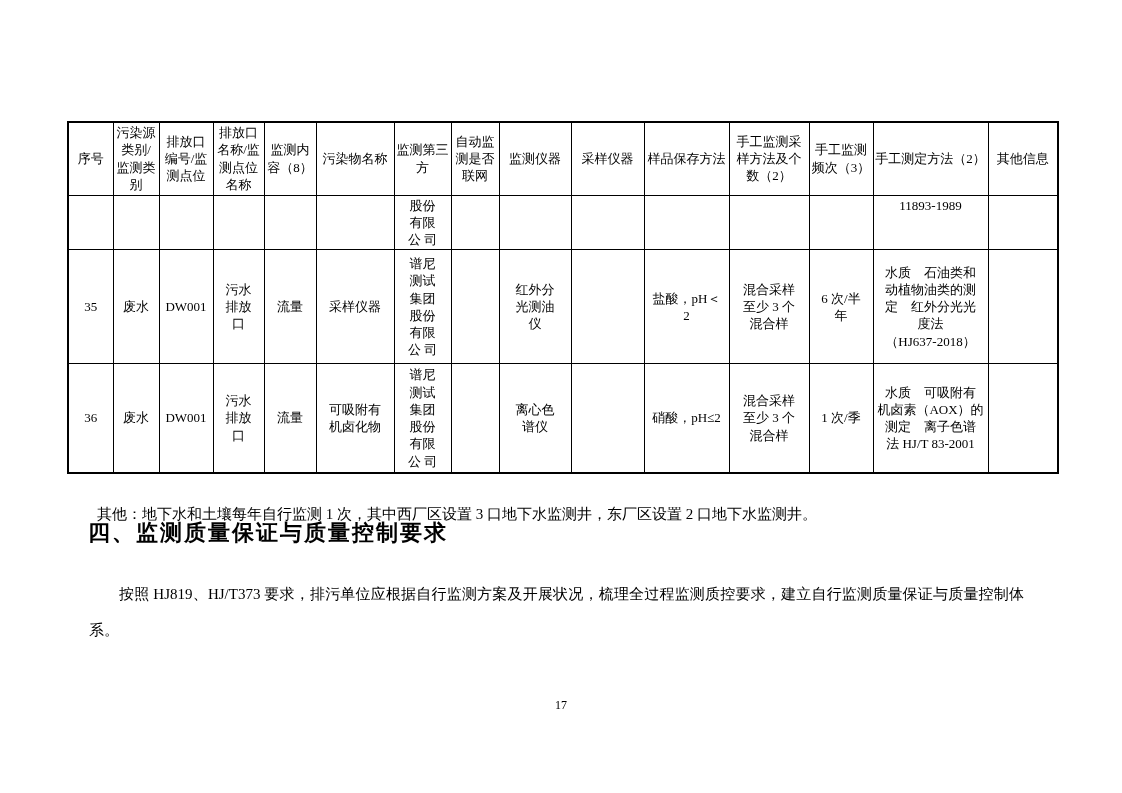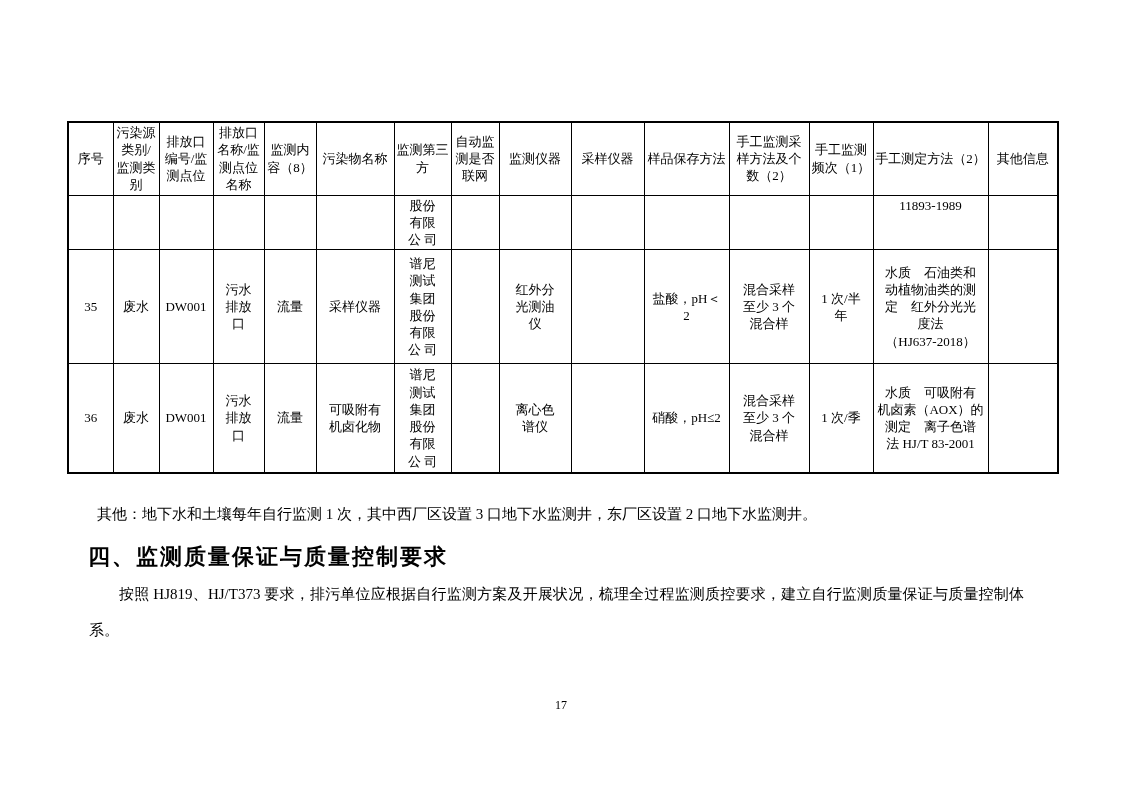--- a/index.html
+++ b/index.html
@@ -52,21 +52,21 @@
     position: absolute;
     left: 97px;
     top: 503px;
     width: 960px;
     font-size: 15px;
     line-height: 22px;
   }
   .section-title {
     position: absolute;
     left: 88px;
-    top: 542px;
+    top: 518px;
     font-family: "Liberation Sans", "DejaVu Sans", sans-serif;
     font-weight: bold;
     font-size: 22px;
     letter-spacing: 2px;
   }
   .para {
     position: absolute;
     left: 89px;
     top: 576px;
     width: 935px;
@@ -129,21 +129,21 @@
         <th>自动监
 测是否
 联网</th>
         <th>监测仪器</th>
         <th>采样仪器</th>
         <th>样品保存方法</th>
         <th>手工监测采
 样方法及个
 数（2）</th>
         <th>手工监测
-频次（1）</th>
+频次（3）</th>
         <th>手工测定方法（2）</th>
         <th>其他信息</th>
       </tr>
     </thead>
     <tbody>
       <tr class="r-cont">
         <td></td>
         <td></td>
         <td></td>
         <td></td>
@@ -179,21 +179,21 @@
         <td></td>
         <td>红外分
 光测油
 仪</td>
         <td></td>
         <td>盐酸，pH＜
 2</td>
         <td>混合采样
 至少 3 个
 混合样</td>
-        <td>1 次/半
+        <td>6 次/半
 年</td>
         <td>水质　石油类和
 动植物油类的测
 定　红外分光光
 度法
 （HJ637-2018）</td>
         <td></td>
       </tr>
       <tr class="r-36">
         <td>36</td>

